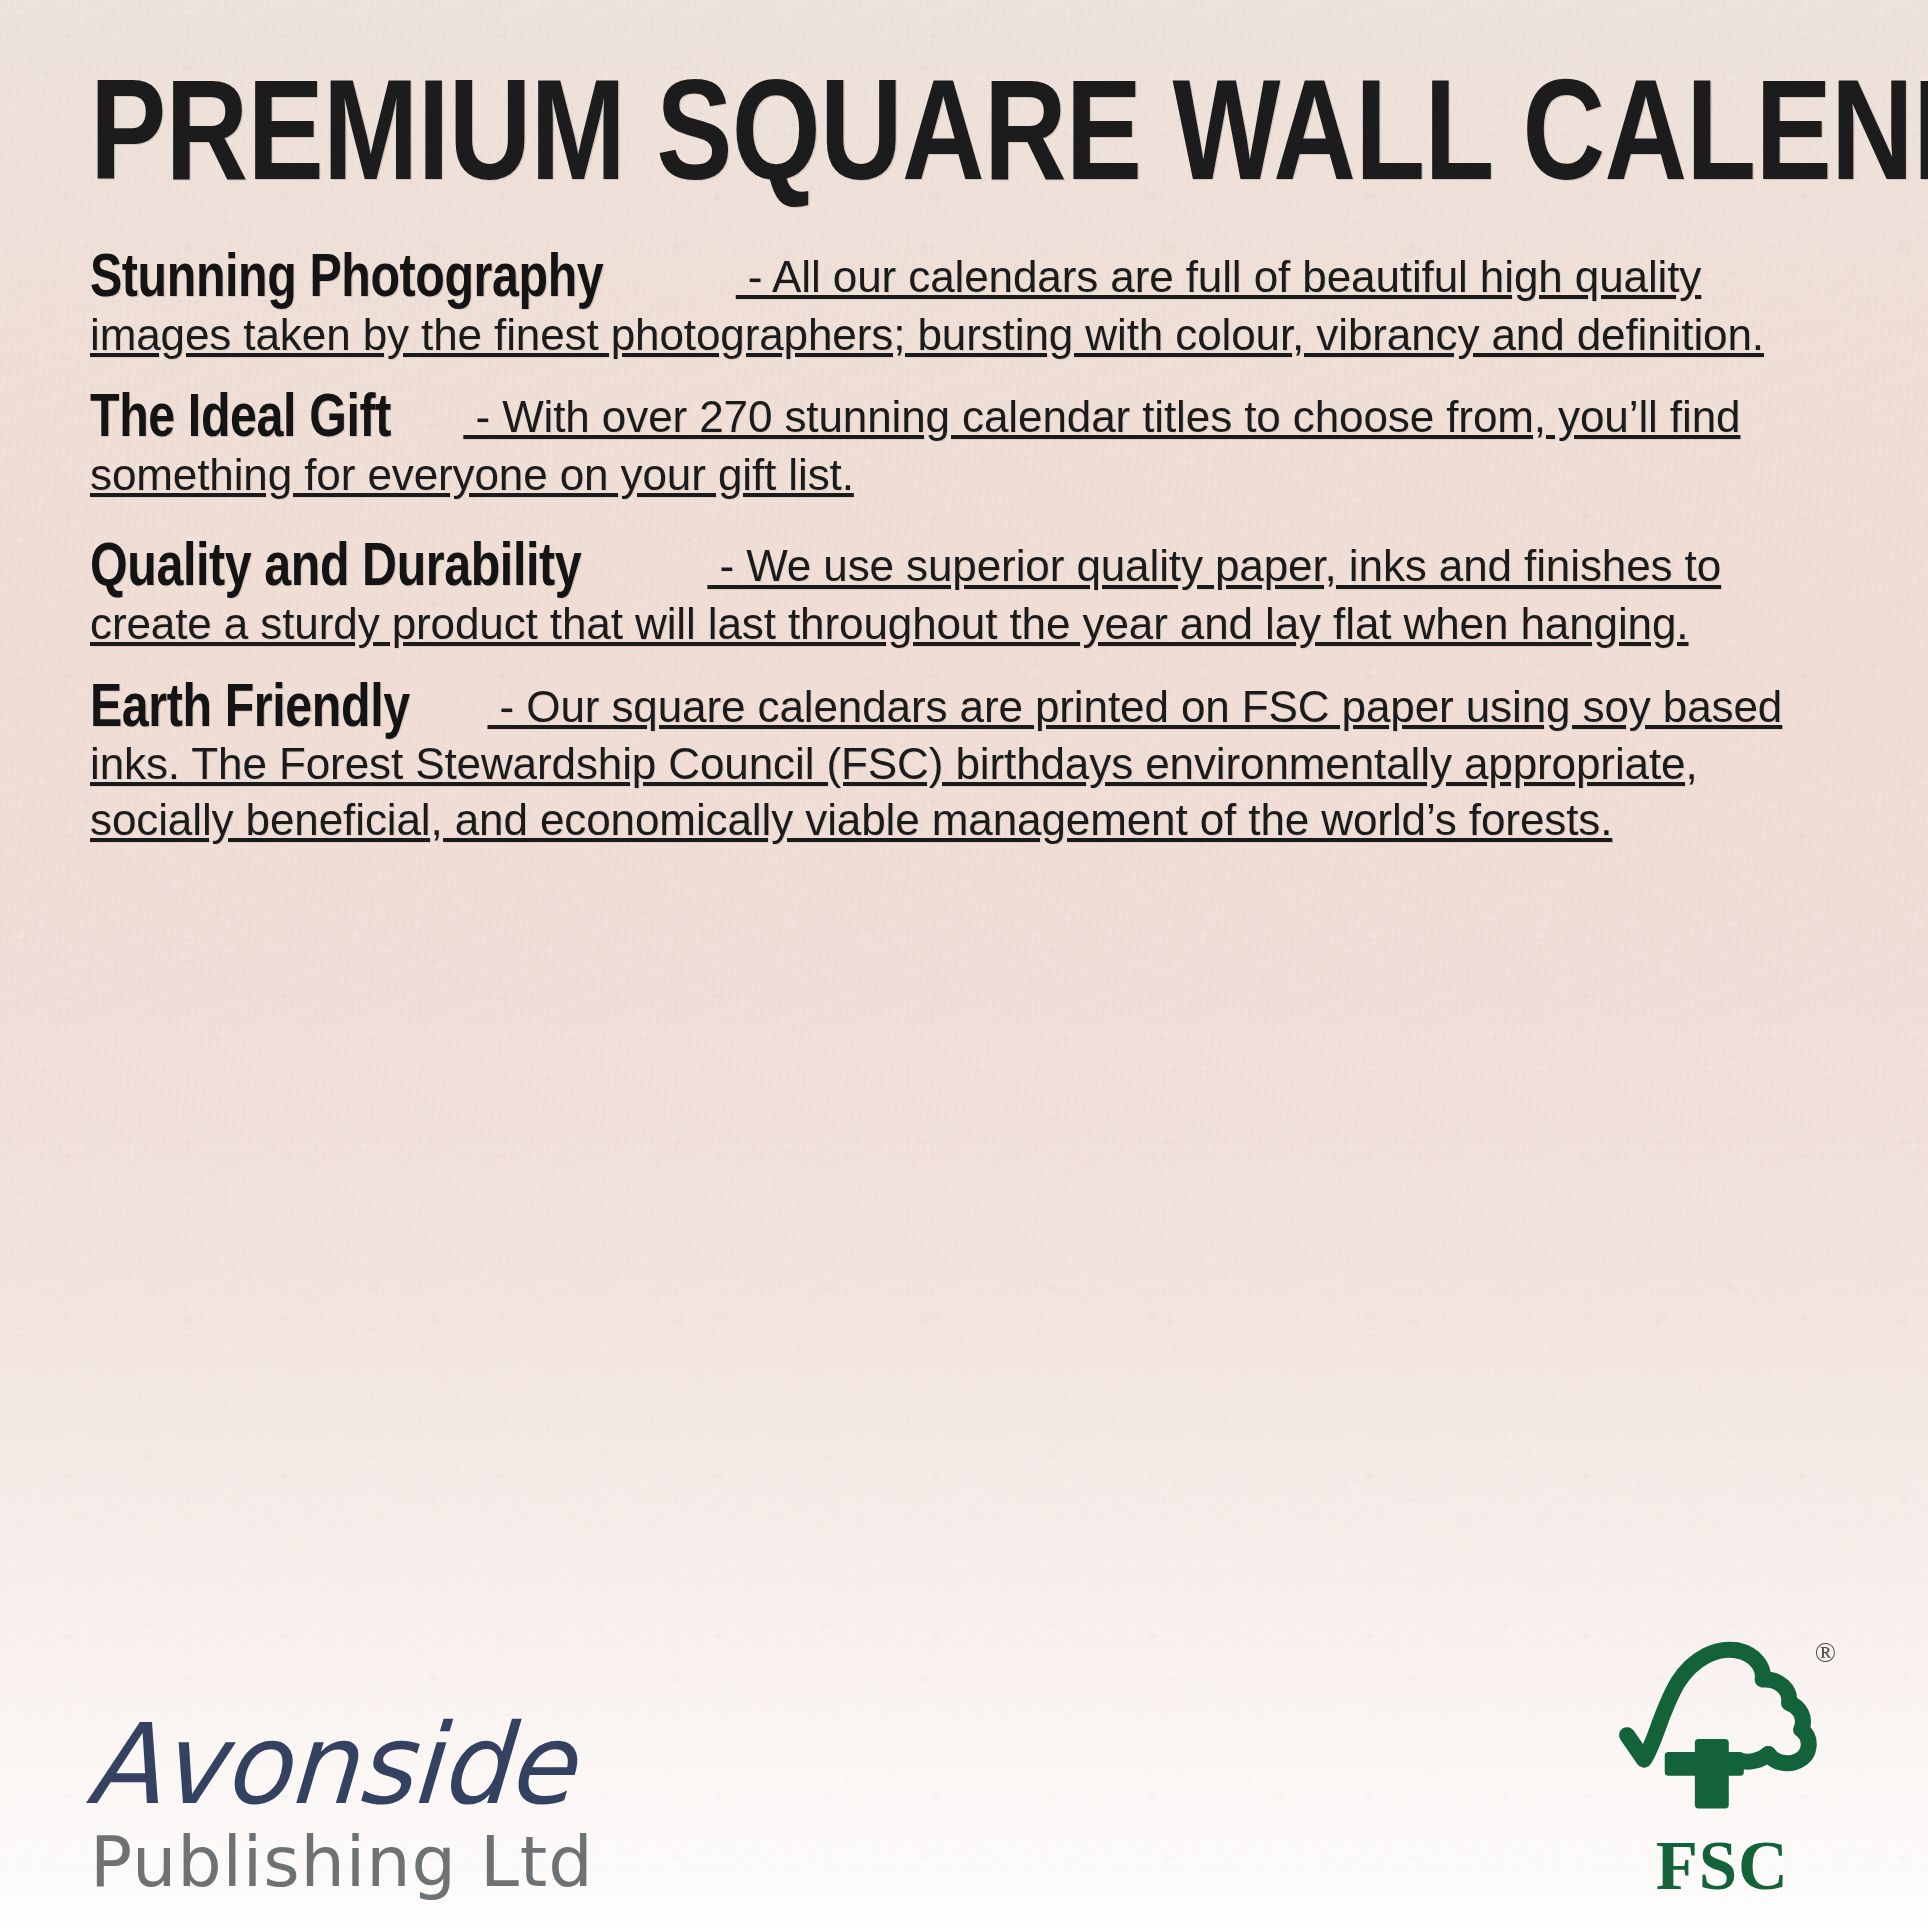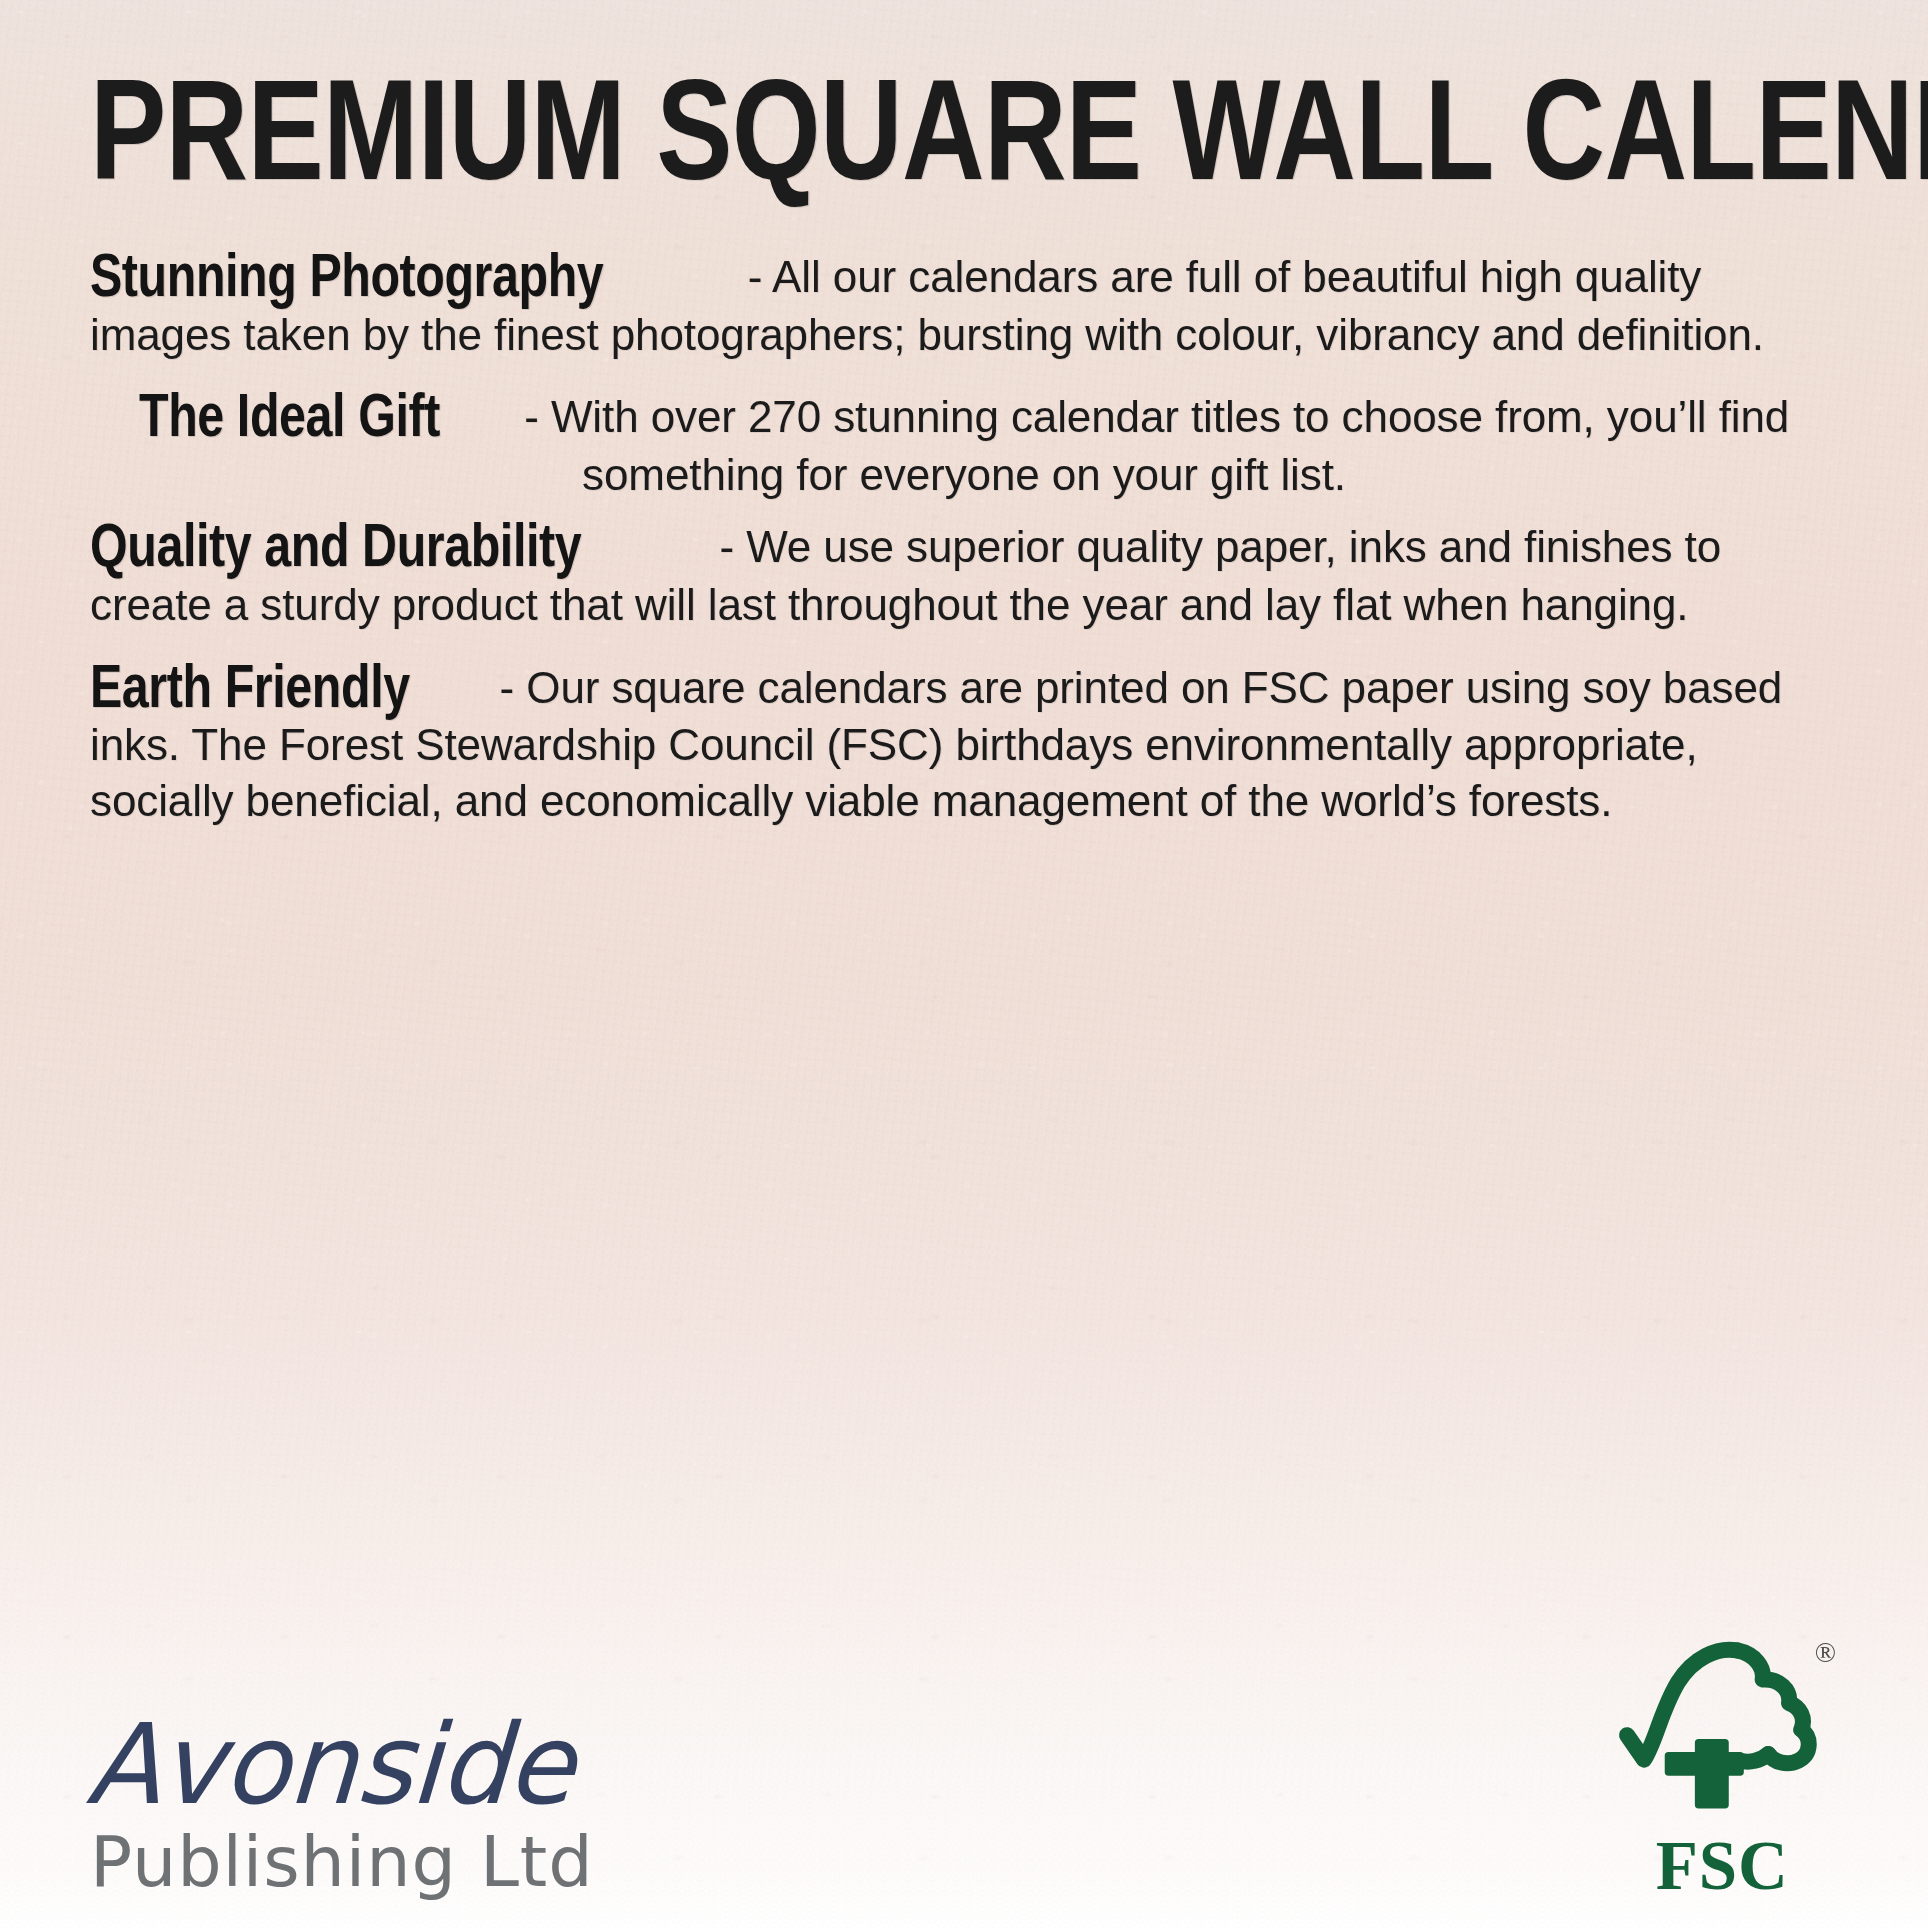--- a/index.html
+++ b/index.html
@@ -100,39 +100,40 @@
     margin-bottom: 15px;
   }
 
   .section p {
     margin: 0;
     font-size: 44px;
     line-height: 1.30;
     color: #1b1b1b;
     letter-spacing: -0.1px;
     text-shadow: 0.9px 0.9px 0 rgba(130,110,105,.17);
+    text-decoration: underline;
   }
 
   .heading {
     font-family: "Liberation Sans Narrow", "Liberation Sans", "DejaVu Sans Condensed", sans-serif;
     font-weight: 700;
     font-size: 62px;
     letter-spacing: -0.5px;
     color: #141414;
     display: inline-block;
     transform: scaleX(0.78);
     transform-origin: left bottom;
     margin-right: -0.20em;
     vertical-align: -3.8px;
     line-height: 1.0;
     text-shadow: 1.4px 1.4px 0 rgba(120,100,95,.22);
   }
 
   .sec-photography { margin-bottom: 21px; }
-  .sec-gift        { margin-bottom: 11px; text-align: center; }
+  .sec-gift        { margin-bottom: 30px; }
   .sec-quality     { margin-bottom: 21px; }
   .sec-functionality { margin-bottom: 21px; }
   .sec-earth       { margin-bottom: 0; }
 
   .sec-earth p { line-height: 1.28; }
 
   
   .footer {
     position: absolute;
     left: 90px;

